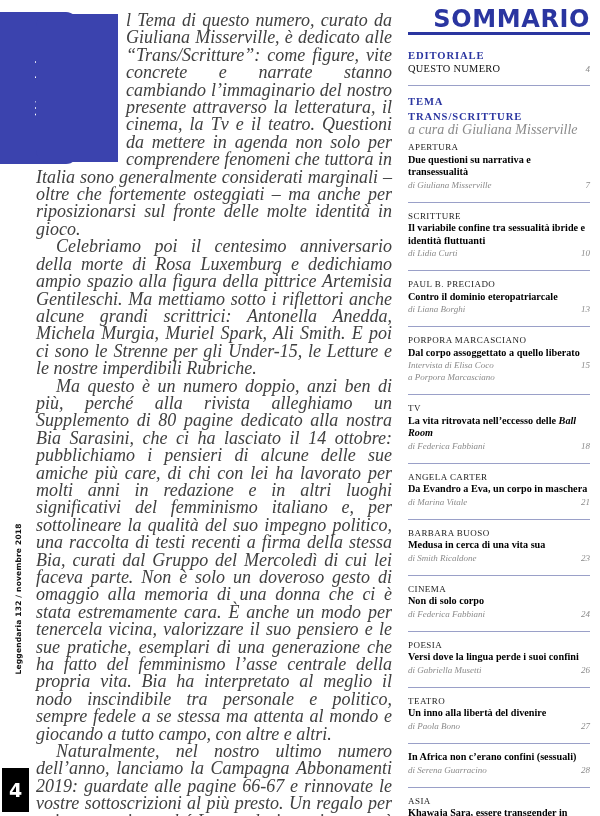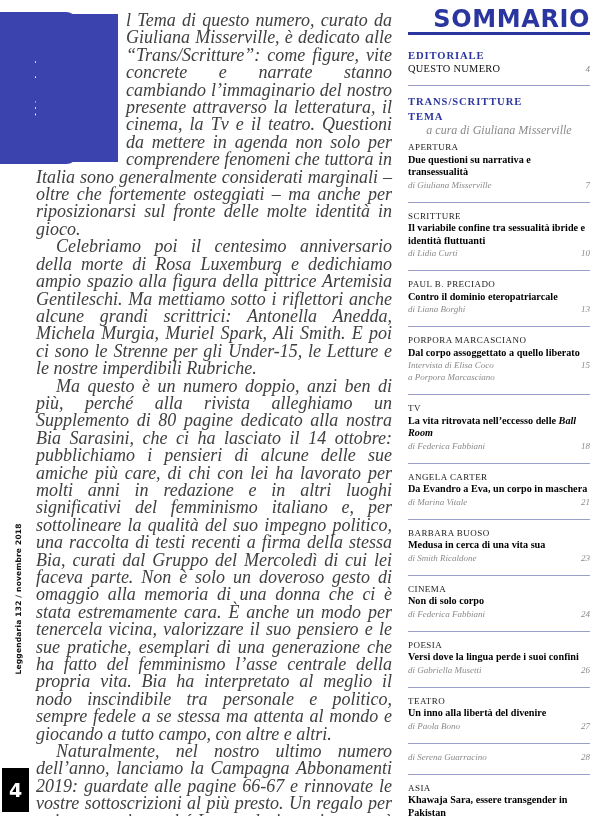--- a/index.html
+++ b/index.html
@@ -96,25 +96,24 @@
     font-weight:bold;
     font-size:10.6px;
     color:#2a35a0;
     letter-spacing:.9px;
     line-height:13.4px;
     margin-bottom:1px;
   }
   .sec-curator{
     font-family:"Liberation Serif", serif;
     font-style:italic;
-    font-size:12px;
+    font-size:14px;
     color:#8a8a8a;
     line-height:12px;
     margin-bottom:5px;
-    text-align:center;
   }
   .entry{margin-bottom:1px;}
   .entry-cat{
     font-family:"Liberation Serif", serif;
     font-size:9px;
     color:#1a1a1a;
     letter-spacing:.45px;
     line-height:12.4px;
   }
   .entry-title{
@@ -184,22 +183,22 @@
         <div class="toc-section">
           <div class="sec-head">EDITORIALE</div>
           <div class="entry plain-entry">
             <div class="entry-foot">
               <span class="plain-title">QUESTO NUMERO</span>
               <span class="entry-page">4</span>
             </div>
           </div>
         </div>
         <div class="toc-section">
+          <div class="sec-head">TEMA</div>
           <div class="sec-head">TRANS/SCRITTURE</div>
-          <div class="sec-head">TEMA</div>
           <div class="sec-curator">a cura di Giuliana Misserville</div>
           <div class="entry">
             <div class="entry-cat">APERTURA</div>
             <div class="entry-title">Due questioni su narrativa e transessualità</div>
             <div class="entry-foot">
               <span class="entry-author"><span>di Giuliana Misserville</span></span>
               <span class="entry-page">7</span>
             </div>
           </div>
           <div class="entry">
@@ -268,20 +267,21 @@
           </div>
           <div class="entry">
             <div class="entry-cat">TEATRO</div>
             <div class="entry-title">Un inno alla libertà del divenire</div>
             <div class="entry-foot">
               <span class="entry-author"><span>di Paola Bono</span></span>
               <span class="entry-page">27</span>
             </div>
           </div>
           <div class="entry">
+            <div class="entry-title">In Africa non c’erano confini (sessuali)</div>
             <div class="entry-foot">
               <span class="entry-author"><span>di Serena Guarracino</span></span>
               <span class="entry-page">28</span>
             </div>
           </div>
           <div class="entry">
             <div class="entry-cat">ASIA</div>
             <div class="entry-title">Khawaja Sara, essere transgender in Pakistan</div>
             <div class="entry-foot">
               <span class="entry-author"><span>di Monica Luongo</span></span>

